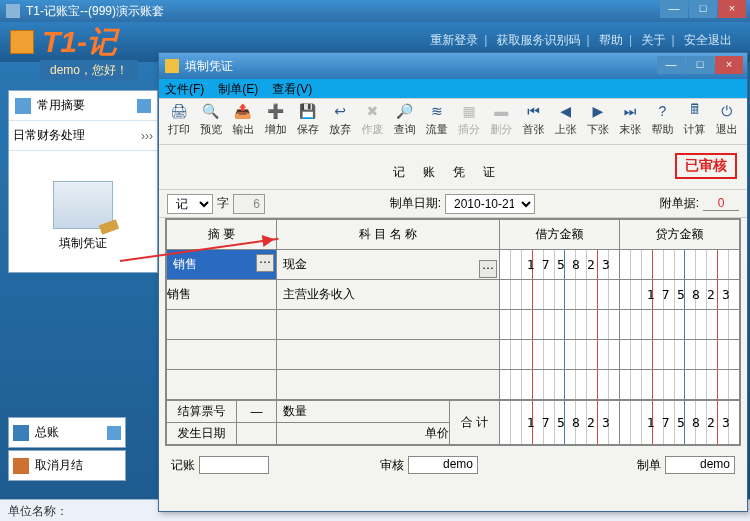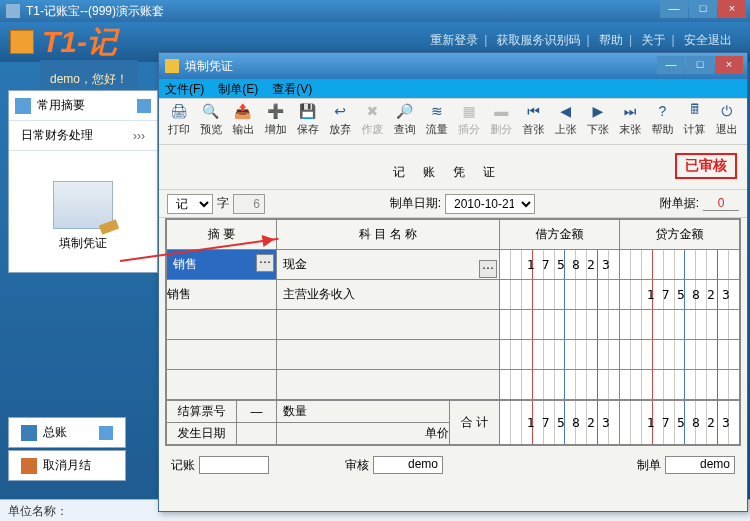--- a/index.html
+++ b/index.html
@@ -8,23 +8,23 @@
 .outer-title .ico{width:14px;height:14px;background:#8ab4d8;margin-right:6px}
 .win-btns{position:absolute;right:4px;top:0;display:flex}
 .win-btns div{width:28px;height:18px;background:#4a8fc4;margin-left:1px;color:#fff;text-align:center;line-height:16px;font-size:11px}
 .win-btns .close{background:#c75050}
 .app-bar{height:40px;background:linear-gradient(#2f7fc0,#1d5a90);display:flex;align-items:center;padding:0 10px;color:#fff;position:relative}
 .logo-box{width:24px;height:24px;background:#f0a030;margin-right:8px;border:1px solid #c07010}
 .logo-text{font-size:30px;font-weight:bold;color:#ff7a2a;font-style:italic}
 .top-links{position:absolute;right:12px;top:10px;color:#cfe6f7}
 .top-links span{margin:0 6px;cursor:pointer}
 .top-links i{color:#9ec7e4;font-style:normal}
-.greet{position:absolute;left:40px;top:60px;color:#ffe9b0;background:#2d6fa8;padding:11px 10px}
+.greet{position:absolute;left:40px;top:60px;color:#ffe9b0;background:#2d6fa8;padding:2px 10px}
 .left-panel{position:absolute;left:8px;top:90px;width:150px;background:#fff;border:1px solid #8aa8c4}
-.lp-row{padding:6px 12px;border-bottom:1px solid #d8e4ee;display:flex;align-items:center}
+.lp-row{padding:6px 4px;border-bottom:1px solid #d8e4ee;display:flex;align-items:center}
 .lp-row .ric{width:16px;height:16px;background:#3a7fb8;margin-right:6px}
 .lp-row .arr{margin-left:auto;color:#666}
 .lp-header{display:flex;align-items:center;padding:6px;border-bottom:1px solid #d8e4ee}
 .lp-header .ric{width:16px;height:16px;background:#5a9fd8;margin-right:6px}
 .bigicon{width:60px;height:48px;background:linear-gradient(#e8eef4,#c8d8e8);border:1px solid #9ab4cc;margin:30px auto 6px;position:relative}
 .bigicon:after{content:"";position:absolute;right:-6px;bottom:-4px;width:18px;height:10px;background:#d4a040;transform:rotate(-20deg)}
 .bigicon-label{text-align:center;padding-bottom:20px}
 .arrow{position:absolute;left:120px;top:260px;width:160px;height:2px;background:#e03030;transform:rotate(-8deg);transform-origin:left center;z-index:50}
 .arrow:after{content:"";position:absolute;right:-2px;top:-5px;border:6px solid transparent;border-left:12px solid #e03030}
 .bottom-row{position:absolute;left:8px;bottom:38px;width:118px}
@@ -60,21 +60,21 @@
 .amt-lines i.r{border-right:1px solid #d04848}
 .amt-lines i.b{border-right:1px solid #4a7ab0}
 .amt-lines i:last-child{border:none}
 .amt-val{position:absolute;inset:0;display:flex;align-items:center;justify-content:flex-end;padding-right:2px;letter-spacing:7.2px;font-family:monospace;font-size:13px}
 .sel-cell{background:#2a6ac0;color:#fff;text-align:left;padding-left:6px;position:relative;display:flex;align-items:center;height:100%}
 .sel-cell .dots{position:absolute;right:2px;top:4px;width:18px;height:18px;background:#e8e8e4;border:1px solid #888;color:#000;text-align:center;line-height:14px}
 .subj{text-align:left;padding-left:6px;position:relative}
 .subj .dots{position:absolute;right:2px;top:4px;width:18px;height:18px;background:#e8e8e4;border:1px solid #888;text-align:center;line-height:14px}
 .foot-grid td{height:22px}
 .sign-row{display:flex;padding:10px 12px;align-items:center}
-.sign-row .grp{display:flex;align-items:center;margin-right:16px}
+.sign-row .grp{display:flex;align-items:center;margin-right:51px}
 .sign-row .box{width:70px;height:18px;border:1px solid #888;background:#fff;margin-left:4px;text-align:right;padding-right:4px}
 .att{width:36px;text-align:center;color:#e02020;border-bottom:1px solid #888}
 </style>
 </head>
 <body>
 
 <div class="outer-title">
   <div class="ico"></div>
   <span>T1-记账宝--(999)演示账套</span>
   <div class="win-btns">

